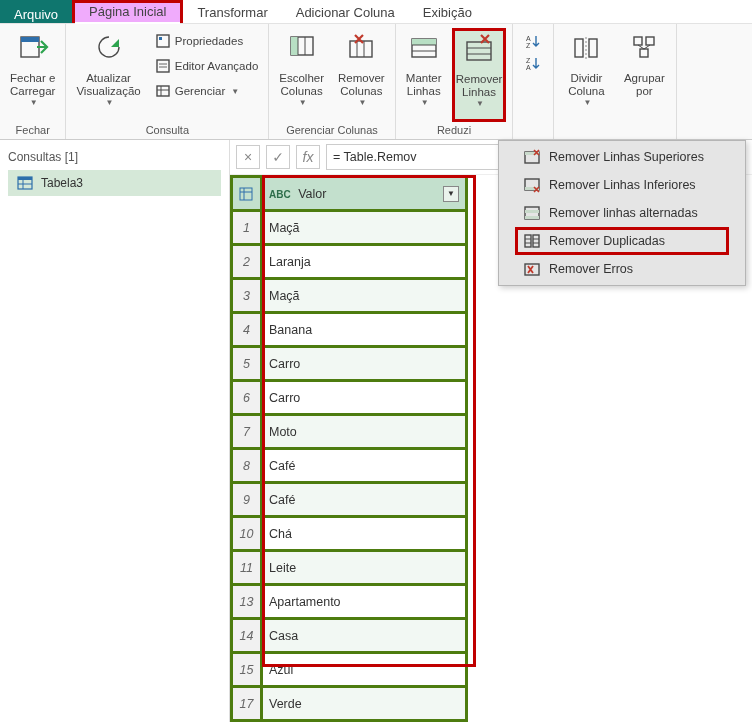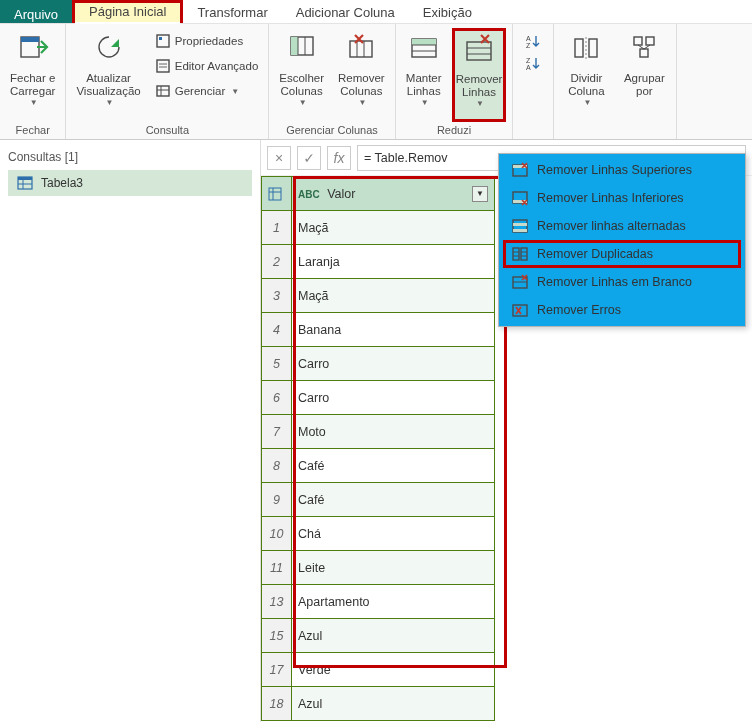--- a/index.html
+++ b/index.html
@@ -2,66 +2,66 @@
 <html><head>
 <meta charset="utf-8">
 <style>
   * { box-sizing: border-box; margin: 0; padding: 0; font-family: "Segoe UI", Tahoma, sans-serif; }
   body { background: #fff; width: 752px; height: 722px; overflow: hidden; font-size: 12px; color: #333; }
 
   
   .tabstrip { height: 24px; background: #fff; display: flex; align-items: stretch; border-bottom: 1px solid #e3e3e3; }
   .tab { padding: 3px 14px 0; font-size: 13px; color: #444; cursor: pointer; border-top: 2px solid transparent; position: relative; }
   .tab.arquivo { background: #0f766e; color: #fff; padding-top: 5px; }
-  .tab.active { border: 3px solid #c00000; border-bottom: none; color: #444; background: #fef9c3; padding-top: 1px; }
+  .tab.active { border: 3px solid #c00000; border-bottom: none; color: #444; background: #f0abfc; padding-top: 1px; }
   .tab.active::after { content:""; position:absolute; left:0; right:0; bottom:-1px; height:2px; background:#fff; }
 
   
   .ribbon { height: 116px; background: #f9f9f9; border-bottom: 1px solid #ccc; display: flex; }
   .group { border-right: 1px solid #ddd; display: flex; flex-direction: column; justify-content: space-between; padding: 4px 6px 0; }
   .group-body { display: flex; gap: 6px; flex: 1; }
   .group-label { text-align: center; font-size: 11px; color: #555; padding: 2px 0 3px; }
   .bigbtn { display: flex; flex-direction: column; align-items: center; justify-content: flex-start; padding: 2px 4px; min-width: 52px; cursor: pointer; }
   .bigbtn.sel { background: #d5e8d8; border: 3px solid #c00000; padding: 0 1px; }
   .bigbtn .icn { width: 34px; height: 34px; display: flex; align-items: center; justify-content: center; }
   .bigbtn .lbl { font-size: 11.5px; text-align: center; line-height: 1.15; margin-top: 8px; color: #444; white-space: pre; }
   .small-list { display: flex; flex-direction: column; gap: 7px; padding-top: 4px; }
   .smallbtn { display: flex; align-items: center; gap: 4px; font-size: 11.5px; color: #444; padding: 1px 4px; cursor: pointer; }
   .smallbtn .sicn { width: 16px; height: 16px; display:inline-flex; align-items:center; justify-content:center; }
   .drop-ind { font-size: 8px; margin-left: 2px; color: #666; }
 
   
   .mainarea { display: flex; height: calc(100% - 140px); }
-  .sidebar { width: 261px; border-right: 1px solid #ddd; padding: 10px 8px; }
+  .sidebar { width: 230px; border-right: 1px solid #ddd; padding: 10px 8px; }
   .side-title { font-size: 12px; color: #555; margin-bottom: 6px; }
   .query-item { background: #d5e8d8; padding: 4px 8px; display: flex; align-items: center; gap: 8px; cursor: pointer; border: 1px solid transparent; }
   .query-item .qicn { width: 16px; height: 16px; }
 
   .content { flex: 1; display: flex; flex-direction: column; }
   .formula-row { height: 36px; display: flex; align-items: center; padding: 4px 6px; gap: 6px; border-bottom: 1px solid #eee; }
   .fbtn { width: 24px; height: 24px; border: 1px solid #ccc; color: #888; display:flex; align-items:center; justify-content:center; font-size:14px; background:#fff; cursor:pointer; }
   .fx { font-style: italic; }
   .formula-box { flex: 1; height: 26px; border: 1px solid #ccc; padding: 2px 6px; font-size: 12.5px; color: #333; display:flex; align-items:center; overflow:hidden; white-space:nowrap; }
 
   .tablewrap { padding: 0; position: relative; }
   .pqtable { border-collapse: collapse; font-size: 12.5px; color: #333; }
-  .pqtable th, .pqtable td { border: 1px solid #4d7c0f; height: 34px; }
+  .pqtable th, .pqtable td { border: 3px solid #4d7c0f; height: 34px; }
   .pqtable .rownum { width: 30px; text-align: center; background: #f1f1f1; color: #666; font-style: italic; }
   .pqtable thead th { background: #c3e0cd; text-align: left; padding: 0 6px; font-weight: normal; position: relative; }
   .colhead { width: 190px; display:flex; align-items:center; justify-content:space-between; }
   .typetag { color: #2e6e4b; font-size: 10px; margin-right: 4px; font-weight: bold; }
   .hdrop { width: 16px; height: 16px; border: 0.5px solid #888; display:inline-flex; align-items:center; justify-content:center; font-size:8px; background:#eaf3ec; cursor:pointer; }
   .pqtable tbody td.val { padding: 0 6px; }
   .pqtable tbody tr:nth-child(odd) td.val { background: #f2f8f3; }
   .corner { width: 30px; background: #eaf3ec; text-align:center; }
   .corner svg { vertical-align: middle; }
   .redbox-table { position:absolute; top:0; left:32px; width:214px; height:492px; border:3px solid #c00000; pointer-events:none; }
 
   
-  .dropdown { position: absolute; top: 140px; left: 498px; width: 248px; background: #0ea5e9; border: 1px solid #b5b5b5; box-shadow: 2px 2px 6px rgba(0,0,0,.2); z-index: 50; padding: 2px 4px; margin-top: 13px; }
+  .dropdown { position: absolute; top: 140px; left: 498px; width: 248px; background: #e5e5e5; border: 1px solid #b5b5b5; box-shadow: 2px 2px 6px rgba(0,0,0,.2); z-index: 50; padding: 2px 16px; }
   .ditem { display: flex; align-items: center; gap: 8px; padding: 5px 10px 5px 8px; font-size: 12.5px; color: #333; cursor: pointer; }
   .ditem .dicn { width: 18px; height: 18px; display:flex; align-items:center; justify-content:center; }
   .ditem.sel { border: 3px solid #c00000; padding: 2px 7px 2px 5px; align-items: center; }
 
   
   .stroke-dark { stroke:#4a4a4a; fill:none; stroke-width:1.4; }
 </style>
 </head>
 <body>
 
@@ -355,20 +355,24 @@
             </tr>
             <tr>
               <td class="rownum">11</td>
               <td class="val">Leite</td>
             </tr>
             <tr>
               <td class="rownum">13</td>
               <td class="val">Apartamento</td>
             </tr>
             <tr>
+              <td class="rownum">14</td>
+              <td class="val">Casa</td>
+            </tr>
+            <tr>
               <td class="rownum">15</td>
               <td class="val">Azul</td>
             </tr>
             <tr>
               <td class="rownum">17</td>
               <td class="val">Verde</td>
             </tr>
             <tr>
               <td class="rownum">18</td>
               <td class="val">Azul</td>
@@ -422,28 +426,18 @@
           <line x1="1" y1="10" x2="7" y2="10" stroke="#4a4a4a"></line>
           <line x1="9" y1="10" x2="15" y2="10" stroke="#4a4a4a"></line>
         </svg>
       </span>
     <span>Remover Duplicadas</span>
   </div>
   <div class="ditem">
     <span class="dicn">
         <svg width="16" height="16" viewBox="0 0 16 16">
           <rect x="1" y="3" width="14" height="11" class="stroke-dark"></rect>
-          <line x1="1" y1="8" x2="15" y2="8" stroke="#4a4a4a"></line>
-          <path d="M10 1 L15 6 M15 1 L10 6" stroke="#c0392b" stroke-width="1.6"></path>
-        </svg>
-      </span>
-    <span>Remover Linhas em Branco</span>
-  </div>
-  <div class="ditem">
-    <span class="dicn">
-        <svg width="16" height="16" viewBox="0 0 16 16">
-          <rect x="1" y="3" width="14" height="11" class="stroke-dark"></rect>
           <path d="M4 5 L9 12 M9 5 L4 12" stroke="#c0392b" stroke-width="1.8"></path>
         </svg>
       </span>
     <span>Remover Erros</span>
   </div>
 </div>
 
 </body></html>

